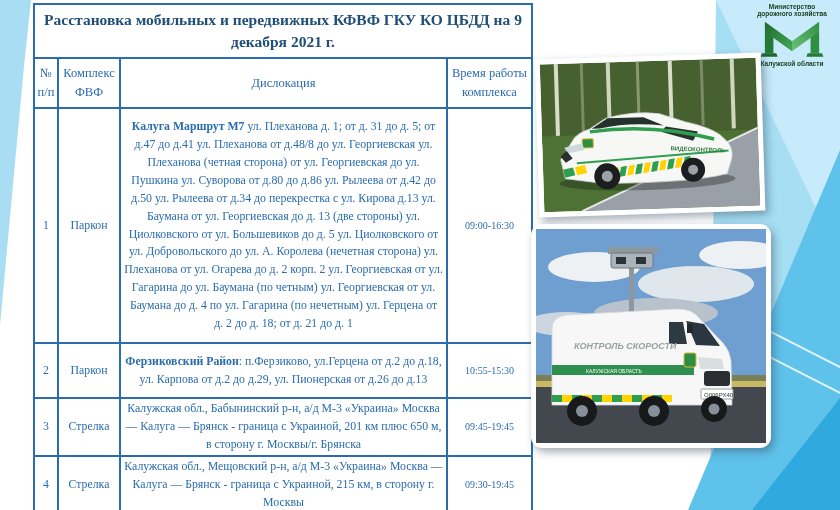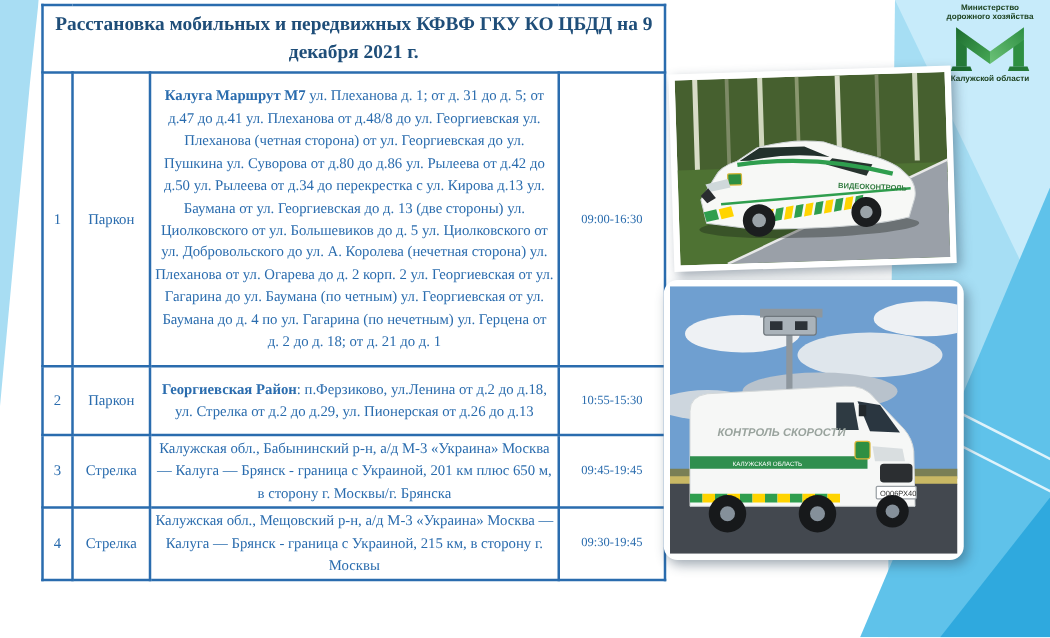--- a/index.html
+++ b/index.html
@@ -81,30 +81,36 @@
       <colgroup>
           <col style="width:24px">
           <col style="width:62px">
           <col style="width:327px">
           <col style="width:85px">
         </colgroup>
       <tbody>
           <tr>
         <td colspan="4" class="title-cell">Расстановка мобильных и передвижных КФВФ ГКУ КО ЦБДД на 9 декабря 2021 г.</td>
       </tr>
+      <tr class="head">
+        <td class="numh">№ п/п</td>
+        <td class="cpx">Комплекс ФВФ</td>
+        <td>Дислокация</td>
+        <td>Время работы комплекса</td>
+      </tr>
       <tr style="height:235px">
         <td>1</td>
         <td>Паркон</td>
         <td class="loc"><span class="b">Калуга  Маршрут М7</span><span> ул. Плеханова д. 1; от д. 31 до д. 5; от д.47 до д.41 ул. Плеханова от д.48/8 до ул. Георгиевская ул. Плеханова (четная сторона) от ул. Георгиевская до ул. Пушкина ул. Суворова от д.80 до д.86 ул. Рылеева от д.42 до д.50 ул. Рылеева от д.34 до перекрестка с ул. Кирова д.13 ул. Баумана от ул. Георгиевская до д. 13 (две стороны) ул. Циолковского от ул. Большевиков до д. 5 ул. Циолковского от ул. Добровольского до ул. А. Королева (нечетная сторона) ул. Плеханова от ул. Огарева до д. 2 корп. 2 ул. Георгиевская от ул. Гагарина до ул. Баумана (по четным) ул. Георгиевская от ул. Баумана до д. 4 по ул. Гагарина (по нечетным) ул. Герцена от д. 2 до д. 18;  от д. 21 до д. 1</span></td>
         <td class="time">09:00-16:30</td>
       </tr>
       <tr style="height:55px">
         <td>2</td>
         <td>Паркон</td>
-        <td class="loc"><span class="b">Георгиевская Район</span><span>: п.Ферзиково, ул.Ленина от д.2 до д.18, ул. Стрелка от д.2 до д.29, ул. Пионерская от д.26 до д.13</span></td>
+        <td class="loc"><span class="b">Ферзиковский Район</span><span>: п.Ферзиково, ул.Герцена от д.2 до д.18, ул. Карпова от д.2 до д.29, ул. Пионерская от д.26 до д.13</span></td>
         <td class="time">10:55-15:30</td>
       </tr>
       <tr style="height:57px">
         <td>3</td>
         <td>Стрелка</td>
         <td class="loc"><span class="b"></span><span>Калужская обл., Бабынинский р-н, а/д М-3 «Украина» Москва — Калуга — Брянск - граница с Украиной, 201 км плюс 650 м, в сторону г. Москвы/г. Брянска</span></td>
         <td class="time">09:45-19:45</td>
       </tr>
       <tr style="height:53px">
         <td>4</td>

